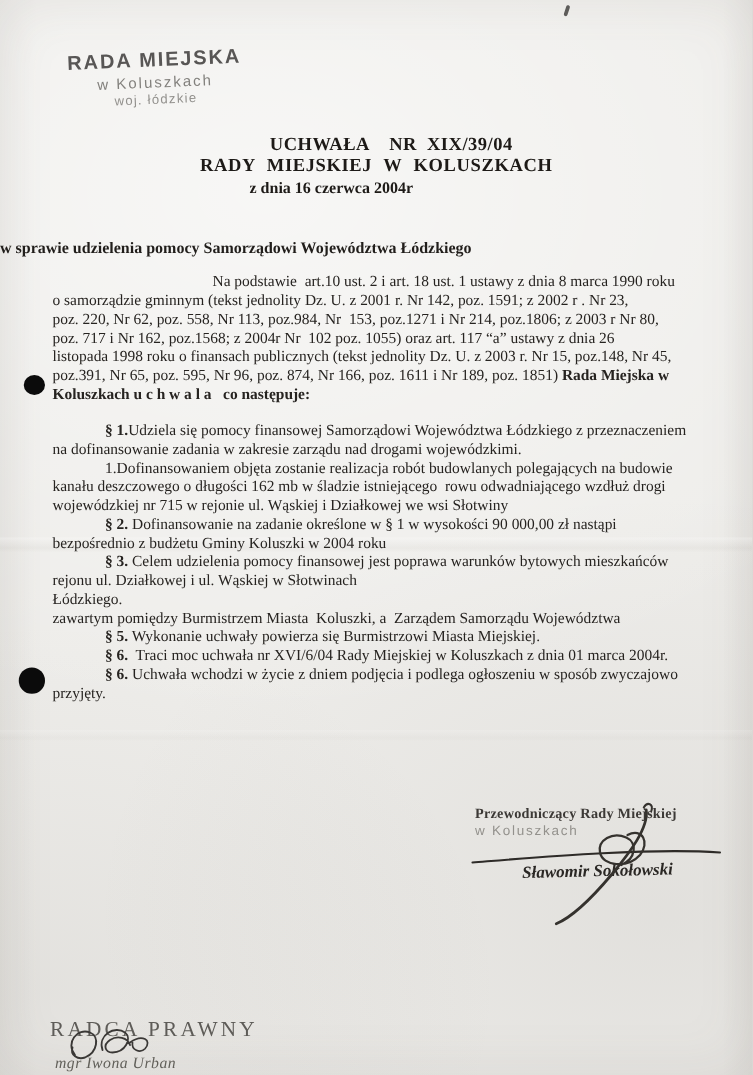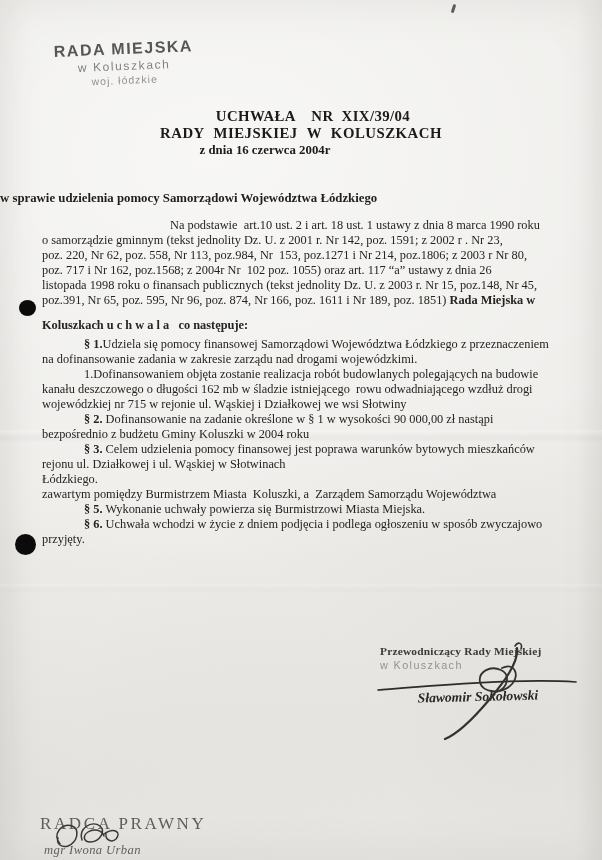--- a/index.html
+++ b/index.html
@@ -10,21 +10,21 @@
       radial-gradient(ellipse 650px 480px at 88% 85%, rgba(118,112,104,.10), rgba(118,112,104,0) 70%),
       radial-gradient(ellipse 520px 420px at 6% 92%, rgba(118,112,104,.09), rgba(118,112,104,0) 70%),
       linear-gradient(90deg, rgba(130,125,118,.06), rgba(130,125,118,0) 5%, rgba(130,125,118,0) 96%, rgba(130,125,118,.08)),
       #eeedea;
     box-shadow: inset 0 0 46px rgba(95,90,82,.10);
     font-family:"Liberation Serif", serif;
     color:#262320;
   }
   .abs{position:absolute;}
   .pre{white-space:pre;}
-  .b{font-weight:bold;margin-top:10px;}
+  .b{font-weight:bold;}
 
   
   .crease1{left:0;right:0;top:430px;height:12px;
     background:linear-gradient(to bottom, rgba(255,255,255,.45), rgba(140,134,126,.12) 70%, rgba(140,134,126,0));opacity:.55;}
   .crease2{left:0;right:0;top:584px;height:9px;
     background:linear-gradient(to bottom, rgba(255,255,255,.3), rgba(140,134,126,.08) 70%, rgba(140,134,126,0));opacity:.45;}
 
   
   .stamp-top{left:44px;top:40px;width:160px;transform:rotate(-2.4deg);
     font-family:"Liberation Sans", sans-serif;color:#4a4845;text-align:center;}
@@ -112,21 +112,22 @@
     <div class="ln"><span>na dofinansowanie zadania w zakresie zarządu nad drogami wojewódzkimi.</span></div>
     <div class="ln ind"><span>1.Dofinansowaniem objęta zostanie realizacja robót budowlanych polegających na budowie</span></div>
     <div class="ln"><span>kanału deszczowego o długości 162 mb w śladzie istniejącego  rowu odwadniającego wzdłuż drogi</span></div>
     <div class="ln"><span>wojewódzkiej nr 715 w rejonie ul. Wąskiej i Działkowej we wsi Słotwiny</span></div>
     <div class="ln ind"><span class="b">§ 2.</span><span> Dofinansowanie na zadanie określone w § 1 w wysokości 90 000,00 zł nastąpi</span></div>
     <div class="ln"><span>bezpośrednio z budżetu Gminy Koluszki w 2004 roku</span></div>
     <div class="ln ind"><span class="b">§ 3.</span><span> Celem udzielenia pomocy finansowej jest poprawa warunków bytowych mieszkańców</span></div>
     <div class="ln"><span>rejonu ul. Działkowej i ul. Wąskiej w Słotwinach</span></div>
     <div class="ln"><span>Łódzkiego.</span></div>
     <div class="ln"><span>zawartym pomiędzy Burmistrzem Miasta  Koluszki, a  Zarządem Samorządu Województwa</span></div>
-    <div class="ln ind"><span class="b">§ 5.</span><span> Wykonanie uchwały powierza się Burmistrzowi Miasta Miejska.</span></div>
+    <div class="ln ind"><span class="b">§ 5.</span><span> Wykonanie uchwały powierza się Burmistrzowi Miasta Miejskiej.</span></div>
+    <div class="ln ind"><span class="b">§ 6.</span><span>  Traci moc uchwała nr XVI/6/04 Rady Miejskiej w Koluszkach z dnia 01 marca 2004r.</span></div>
     <div class="ln ind"><span class="b">§ 6.</span><span> Uchwała wchodzi w życie z dniem podjęcia i podlega ogłoszeniu w sposób zwyczajowo</span></div>
     <div class="ln"><span>przyjęty.</span></div>
   </div>
 
   <div class="abs sig-right-stamp">
     <div class="role1">Przewodniczący Rady Miejskiej</div>
     <div class="role2">w Koluszkach</div>
   </div>
   <div class="abs sig-right-name">Sławomir Sokołowski</div>
   <div class="abs sig-right-svg">

